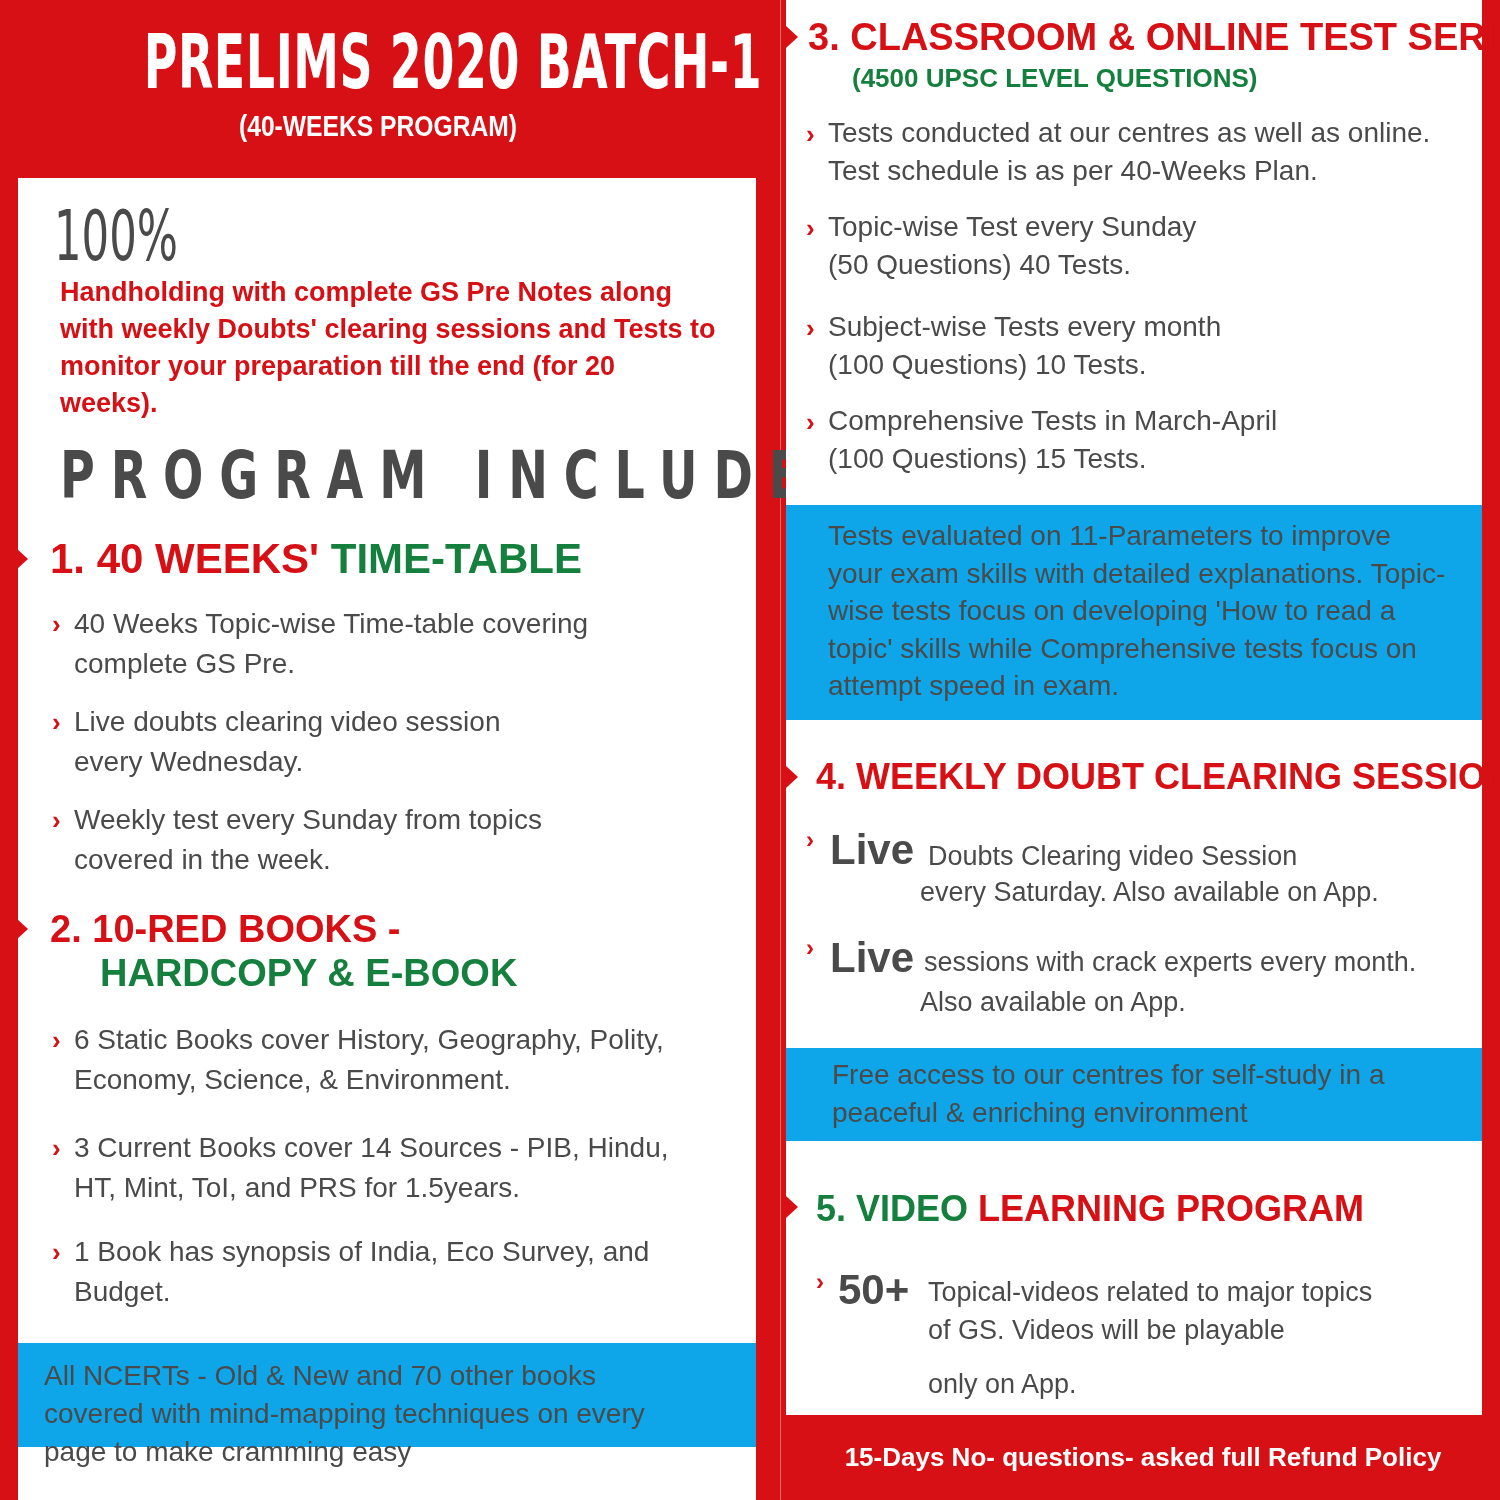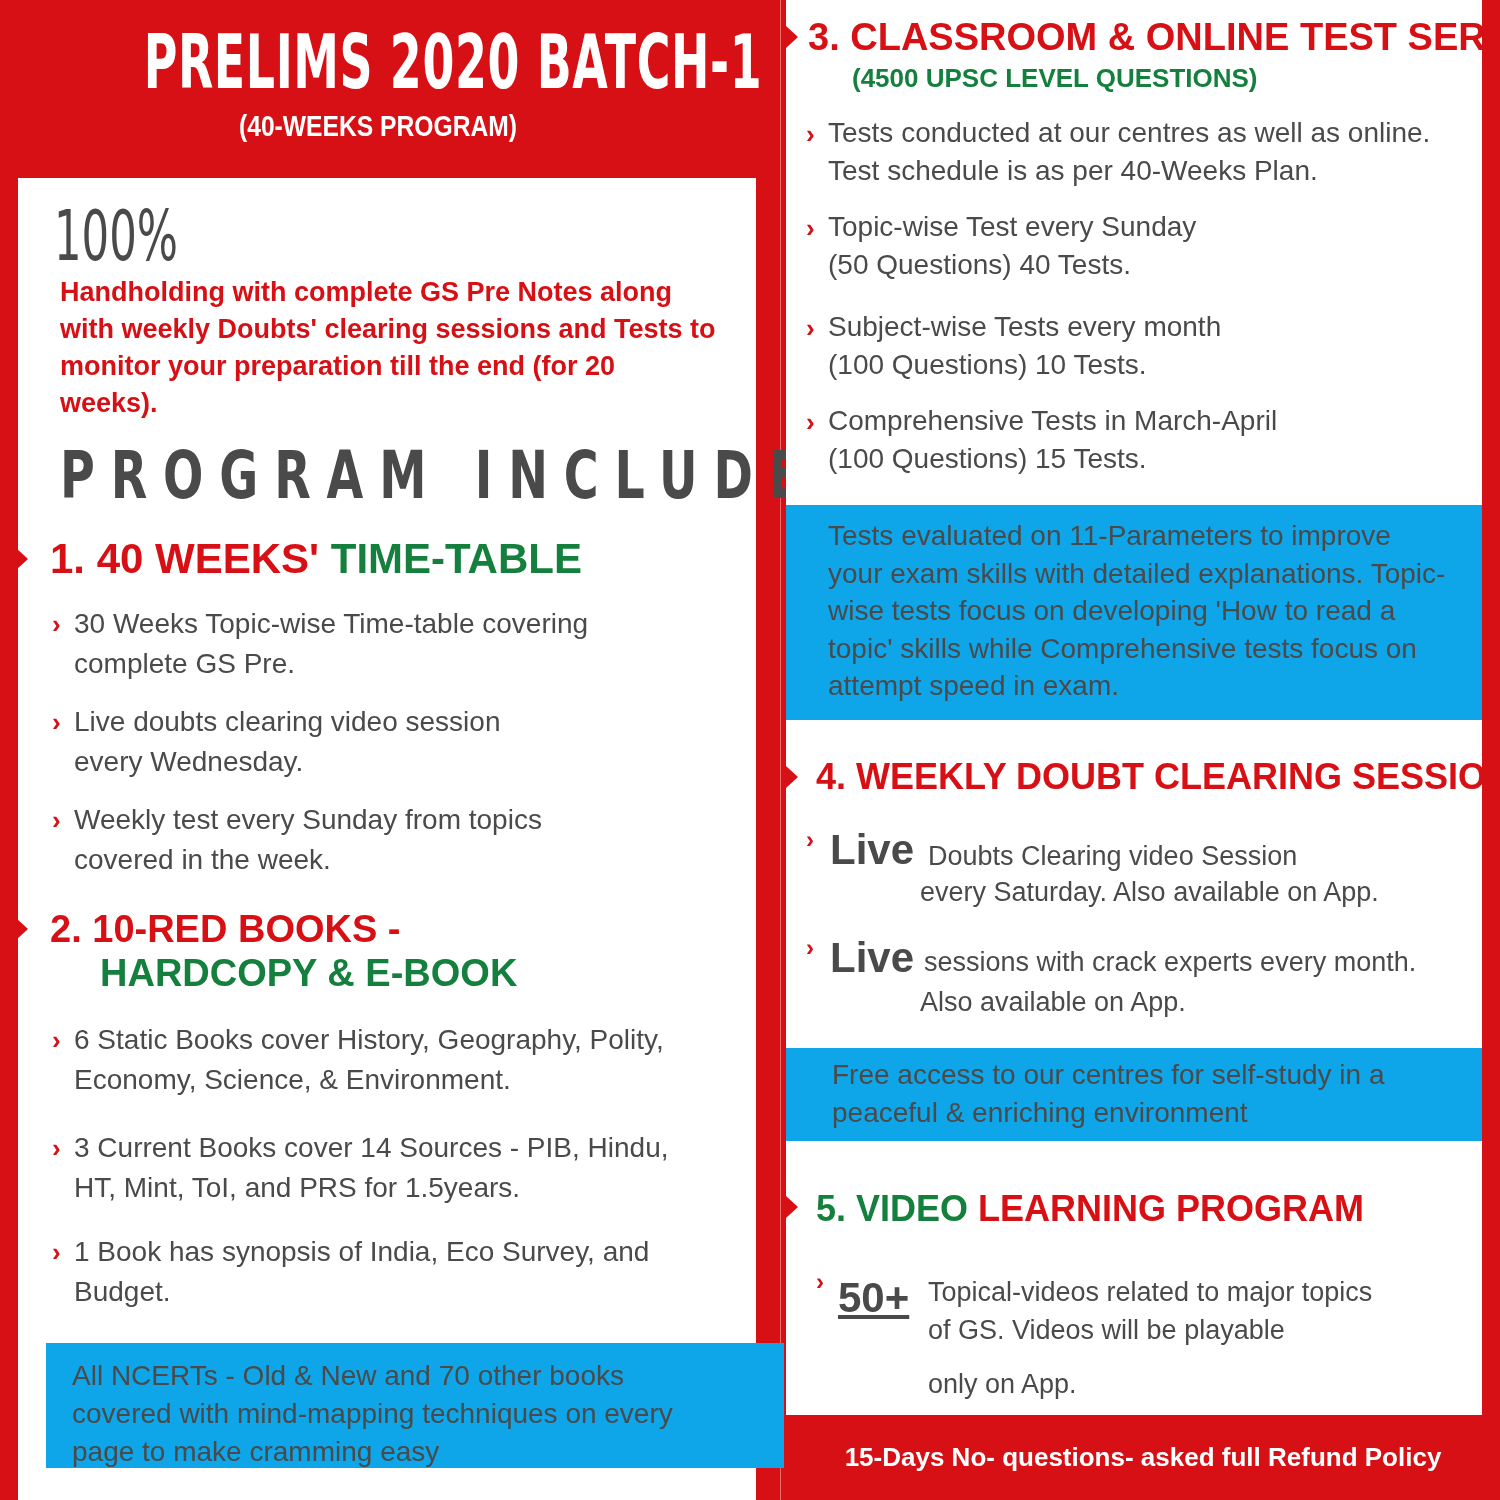--- a/index.html
+++ b/index.html
@@ -95,21 +95,21 @@
   <div id="intro-text">Handholding with complete GS Pre Notes along with weekly Doubts' clearing sessions and Tests to monitor your preparation till the end (for 20 weeks).</div>
   <div id="program-includes">PROGRAM INCLUDES</div>
 
   <div class="notch" style="left:-2px; top:370px;"></div>
   <div class="sec-title" style="left:32px; top:358px;">
     <span class="red">1. 40 WEEKS'</span>
     <span class="gray">TIME-TABLE</span>
   </div>
   <div class="bullet" style="left:34px; top:426px; width:640px;">
     <span class="chev">›</span>
-    <span class="btxt">30 Weeks Topic-wise Time-table covering complete GS Pre.</span>
+    <span class="btxt">40 Weeks Topic-wise Time-table covering complete GS Pre.</span>
   </div>
   <div class="bullet" style="left:34px; top:524px; width:520px;">
     <span class="chev">›</span>
     <span class="btxt">Live doubts clearing video session every Wednesday.</span>
   </div>
   <div class="bullet" style="left:34px; top:622px; width:560px;">
     <span class="chev">›</span>
     <span class="btxt">Weekly test every Sunday from topics covered in the week.</span>
   </div>
 
@@ -123,21 +123,21 @@
   </div>
   <div class="bullet" style="left:34px; top:950px; width:660px;">
     <span class="chev">›</span>
     <span class="btxt">3 Current Books cover 14 Sources - PIB, Hindu, HT, Mint, ToI, and PRS for 1.5years.</span>
   </div>
   <div class="bullet" style="left:34px; top:1054px; width:600px;">
     <span class="chev">›</span>
     <span class="btxt">1 Book has synopsis of India, Eco Survey, and Budget.</span>
   </div>
 
-  <div class="gray-box" style="left:0; top:1165px; width:738px; height:125px;margin-left:28px;">
+  <div class="gray-box" style="left:0; top:1165px; width:738px; height:104px;">
     <div class="gtxt" style="left:26px; top:14px; width:640px;">All NCERTs - Old &amp; New and 70 other books covered with mind-mapping techniques on every page to make cramming easy</div>
   </div>
 </div>
 
 <div id="right-content" class="abs">
 
   <div class="notch" style="left:0; top:26px;"></div>
   <div class="sec-title red" style="left:22px; top:14px; font-size:38px;">3. CLASSROOM &amp; ONLINE TEST SERIES</div>
   <div class="sec-title gray" style="left:66px; top:62px; font-size:26px; line-height:32px;">(4500 UPSC LEVEL QUESTIONS)</div>
 
@@ -183,20 +183,20 @@
   </div>
 
   <div class="notch" style="left:0; top:1196px;"></div>
   <div class="sec-title" style="left:30px; top:1186px; font-size:36px;">
     <span class="gray">5. VIDEO</span>
     <span class="red">LEARNING PROGRAM</span>
   </div>
 
   <div class="abs" style="left:30px; top:1266px; width:640px; height:120px;">
     <span class="abs" style="left:0; top:2px; color:#d61014; font-size:24px; font-weight:bold;">›</span>
-    <span class="abs big-word" style="left:22px; top:8px; line-height:48px;text-decoration:underline;">50+</span>
+    <span class="abs big-word" style="left:22px; top:0; line-height:48px;">50+</span>
     <span class="abs" style="left:112px; top:8px; font-size:27px; line-height:37px; white-space:nowrap;">Topical-videos related to major topics</span>
     <span class="abs" style="left:112px; top:46px; font-size:27px; line-height:37px; white-space:nowrap;">of GS. Videos will be playable</span>
     <span class="abs" style="left:112px; top:100px; font-size:27px; line-height:37px; white-space:nowrap;">only on App.</span>
   </div>
 </div>
 
 <div id="right-footer" class="abs">15-Days No- questions- asked full Refund Policy</div>
 
 </body></html>

